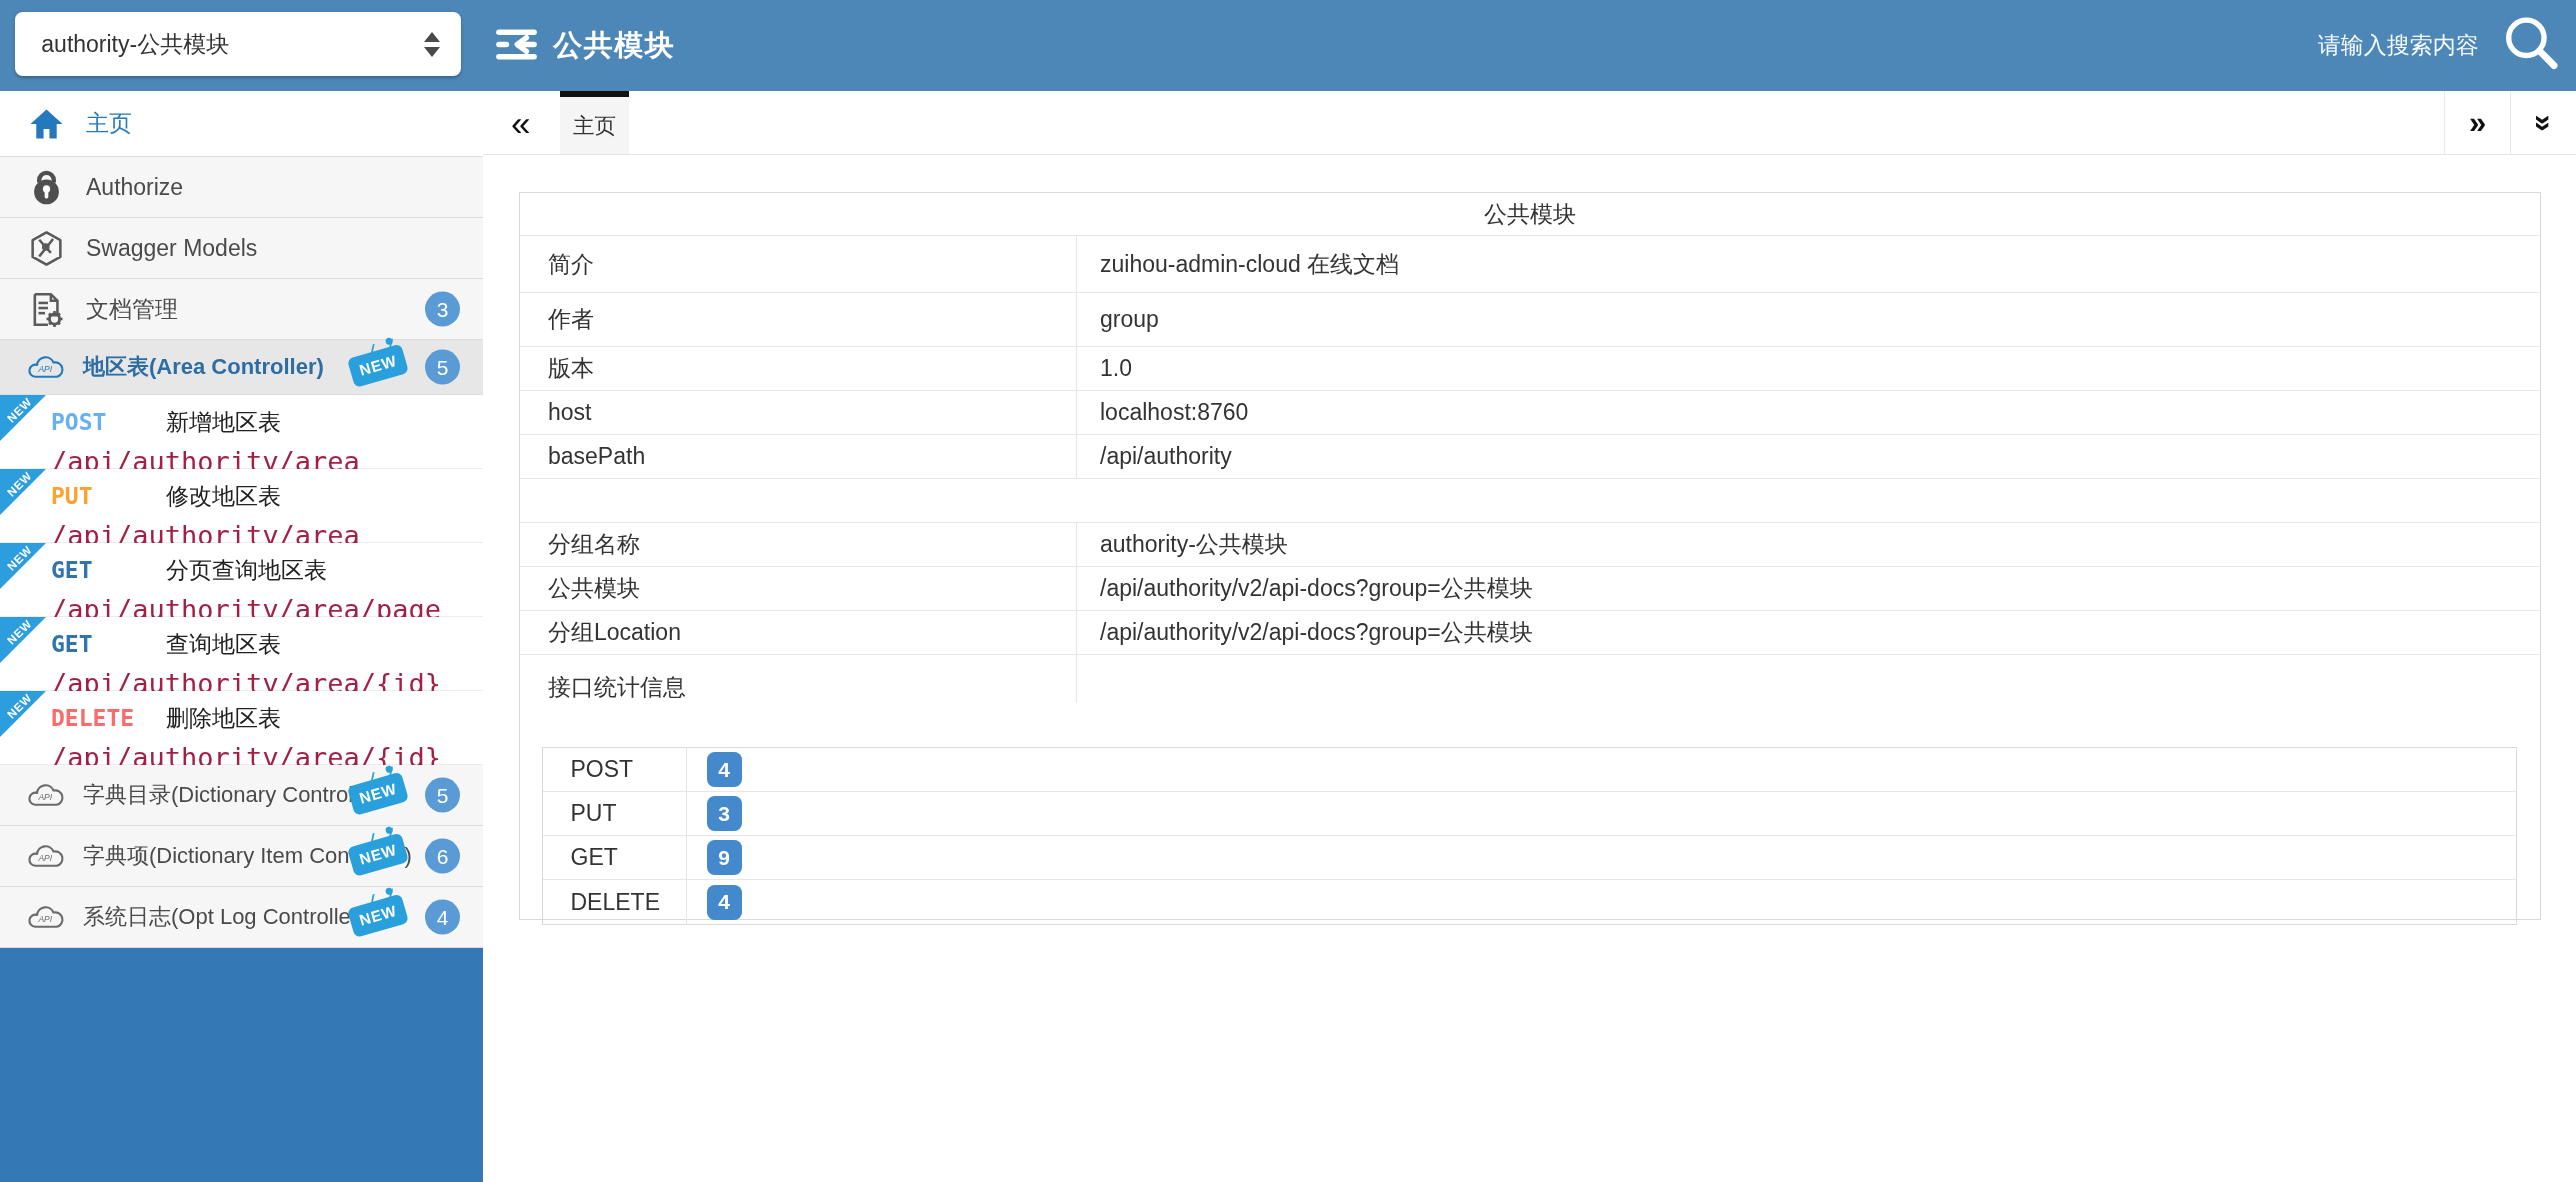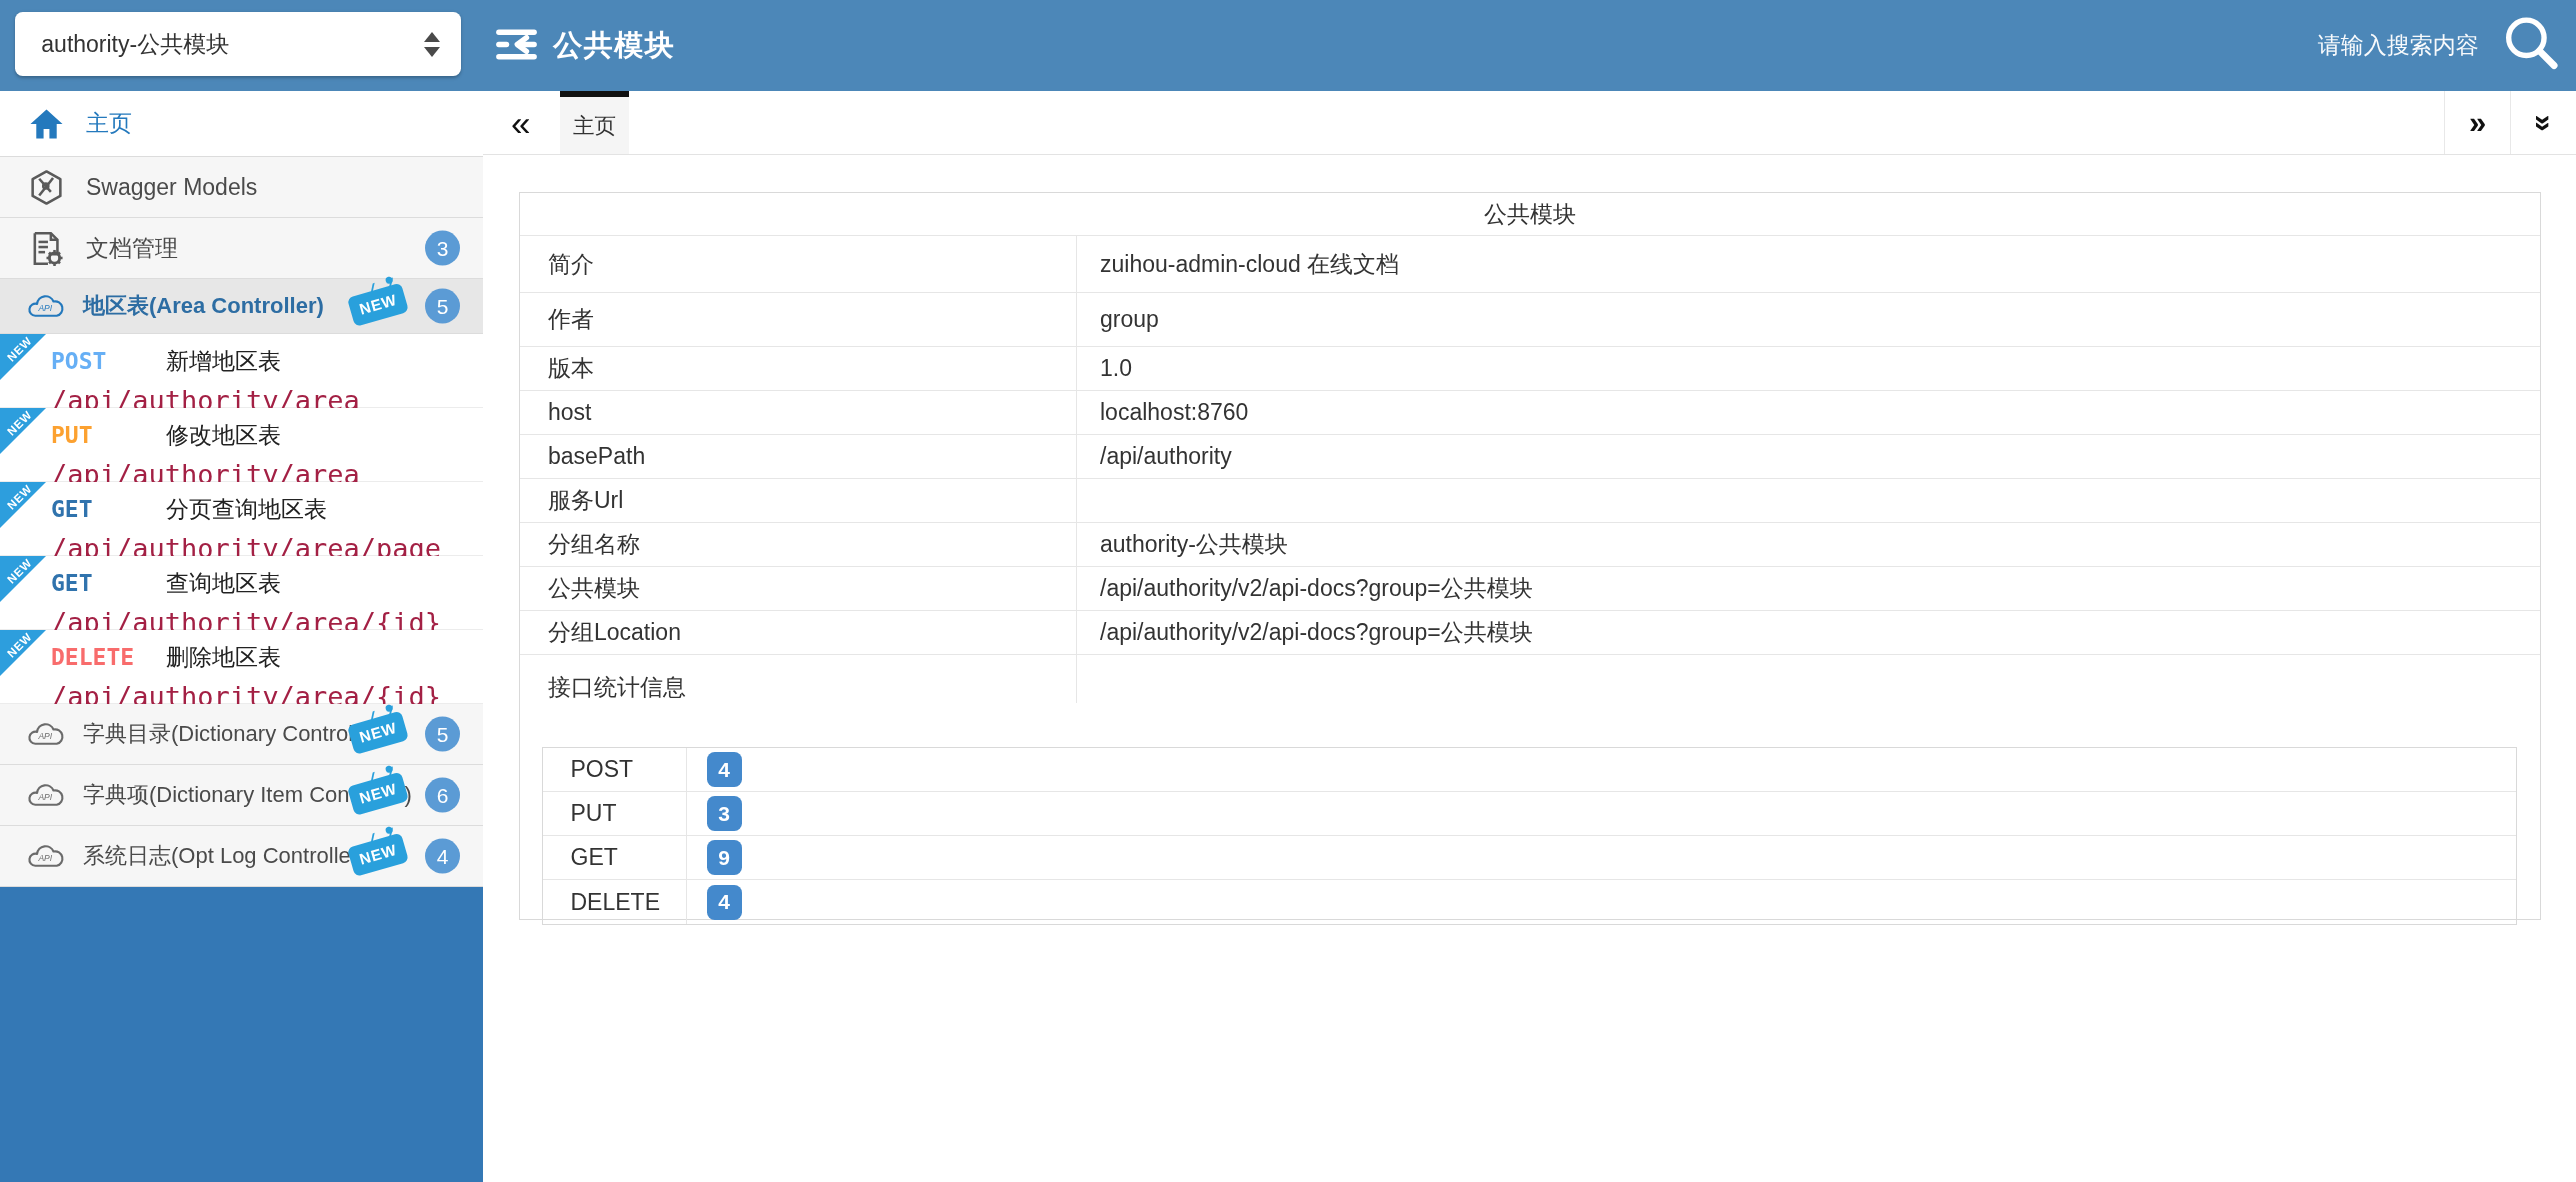--- a/index.html
+++ b/index.html
@@ -126,20 +126,31 @@
 
     <div class="side-row row-home">
       <span class="icon-cell">
         <svg width="35" height="34" viewBox="0 0 48 44">
           <path d="M24 2 L46 22 L38 22 L38 42 L28 42 L28 29 L20 29 L20 42 L10 42 L10 22 L2 22 Z" fill="#2479BD"></path>
         </svg>
       </span>
       <span class="home-label">主页</span>
     </div>
 
+    <div class="side-row row-item">
+      <span class="icon-cell">
+        <svg width="35" height="37" viewBox="0 0 48 50">
+          <path d="M14 18 v-3 a10 10 0 0 1 20 0 v3" stroke="#4f4f4f" stroke-width="6" fill="none"></path>
+          <circle cx="24" cy="31" r="17" fill="#4f4f4f"></circle>
+          <circle cx="24" cy="27" r="5" fill="#ffffff"></circle>
+          <rect x="21.5" y="29" width="5" height="11" rx="2" fill="#ffffff"></rect>
+        </svg>
+      </span>
+      <span class="item-label">Authorize</span>
+    </div>
 
     <div class="side-row row-item">
       <span class="icon-cell">
         <svg width="35" height="37" viewBox="0 0 48 50">
           <g stroke="#5a5a5a" stroke-width="3.5" fill="none" stroke-linejoin="round">
             <polygon points="24,3 43,13.5 43,36.5 24,47 5,36.5 5,13.5"></polygon>
             <line x1="14" y1="36" x2="33" y2="12"></line>
             <line x1="14" y1="13" x2="30" y2="31"></line>
             <circle cx="23" cy="23" r="3.5"></circle>
           </g>
@@ -317,21 +328,20 @@
       </div>
       <div class="t-row h58">
         <div class="t-label">host</div>
         <div class="t-value">localhost:8760</div>
       </div>
       <div class="t-row h58">
         <div class="t-label">basePath</div>
         <div class="t-value">/api/authority</div>
       </div>
       <div class="t-row h58">
-        <div class="t-label">服务Url</div>
         <div class="t-value"></div>
       </div>
       <div class="t-row h58">
         <div class="t-label">分组名称</div>
         <div class="t-value">authority-公共模块</div>
       </div>
       <div class="t-row h58">
         <div class="t-label">公共模块</div>
         <div class="t-value">/api/authority/v2/api-docs?group=公共模块</div>
       </div>

